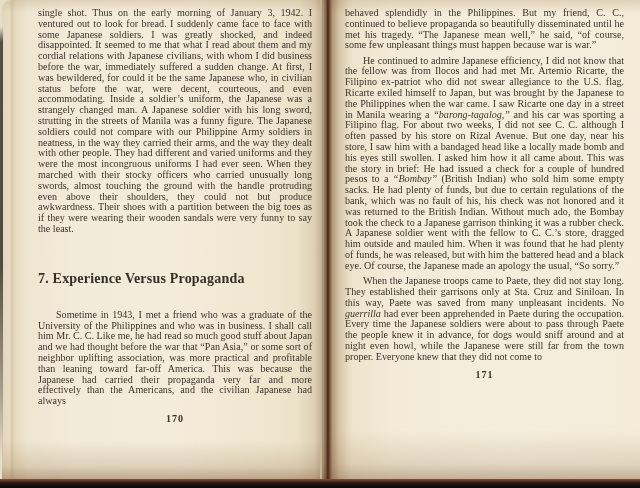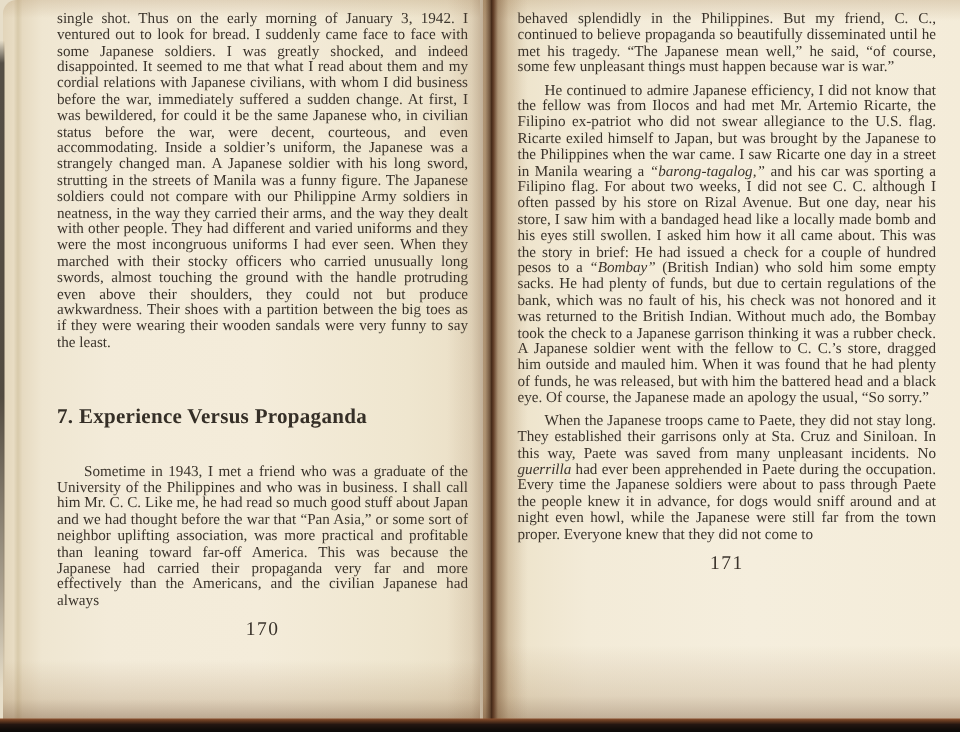--- a/index.html
+++ b/index.html
@@ -54,21 +54,21 @@
   }
   .textcol-left{left:38px;width:274px;}
   .textcol-right{left:345px;width:279px;}
   .textcol p{margin:0;}
   p.indent{text-indent:18px;}
   p.para-gap{margin-top:4.5px;}
   h2.section{
     font-weight:bold;font-size:14px;line-height:16px;text-align:left;
     margin:36px 0 23px;color:#352f27;letter-spacing:.2px;
   }
-  .pagenum{text-align:center;font-size:13px;letter-spacing:1px;margin-top:7px;color:#3a332b;}
+  .pagenum{text-align:center;font-size:10px;letter-spacing:1px;margin-top:7px;color:#3a332b;font-weight:bold;}
 </style>
 </head>
 <body>
 
 <div class="backdrop"></div>
 
 <div class="page page-left"></div>
 <div class="page page-right"></div>
 
 <div class="textcol textcol-left">

